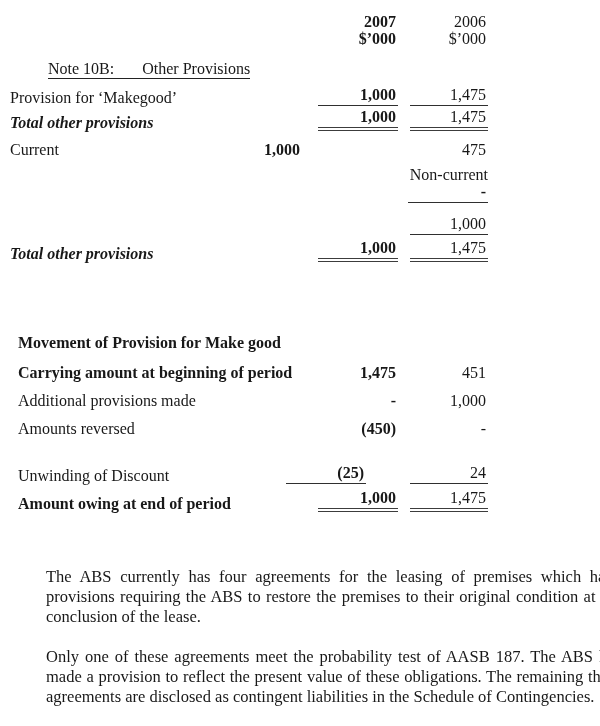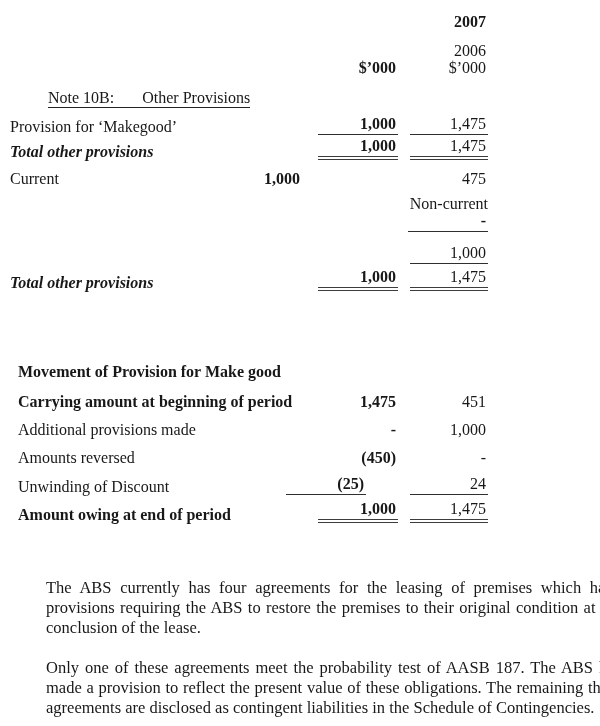--- a/index.html
+++ b/index.html
@@ -35,32 +35,32 @@
   .c2 { width: 76px; }
 
   .b  { font-weight: bold; }
   .bi { font-weight: bold; font-style: italic; }
 
   
   .u  { border-bottom: 1px solid #2f2f2f; padding-bottom: 2px; }
   .uu { border-bottom: 4px double #3c3c3c; padding-bottom: 2px; }
 
   
-  .r-hdr1      { padding-top: 13px; flex-direction: column; }
+  .r-hdr1      { padding-top: 13px; }
   .r-note      { margin-top: 13px; padding-left: 48px; }
   .r-makegood  { margin-top: 7px; }
   .r-totalA    { margin-top: 2px; }
   .r-current   { margin-top: 10px; gap: 48px; }
   .r-noncur    { margin-top: 8px; flex-direction: column; }
   .r-totalB    { margin-top: 4px; }
   .r-movehead  { margin-top: 72px; }
   .r-carrying  { margin-top: 13px; }
   .r-additional{ margin-top: 11px; }
   .r-reversed  { margin-top: 11px; }
-  .r-unwinding { margin-top: 9px; gap: 16px; }
+  .r-unwinding { margin-top: 27px; gap: 16px; }
   .r-owing     { margin-top: 5px; }
 
   .movement .lbl { padding-left: 8px; }
 
   .note-underline {
     display: inline-block;
     border-bottom: 1px solid #222222;
     padding-bottom: 1px;
   }
   .note-tab { display: inline-block; width: 28px; }

